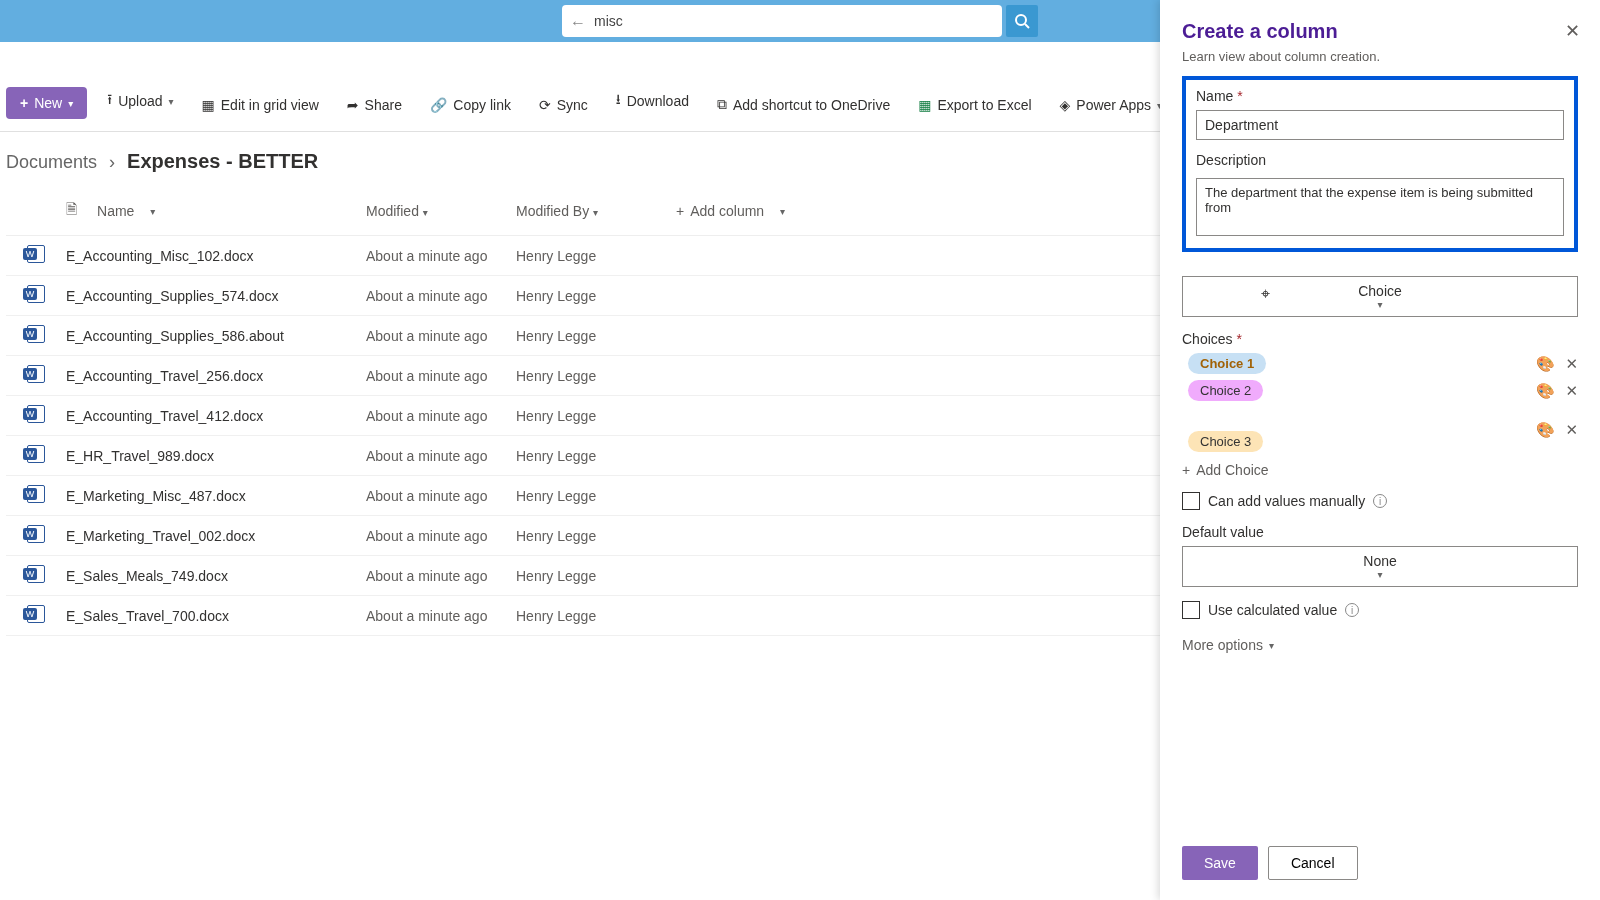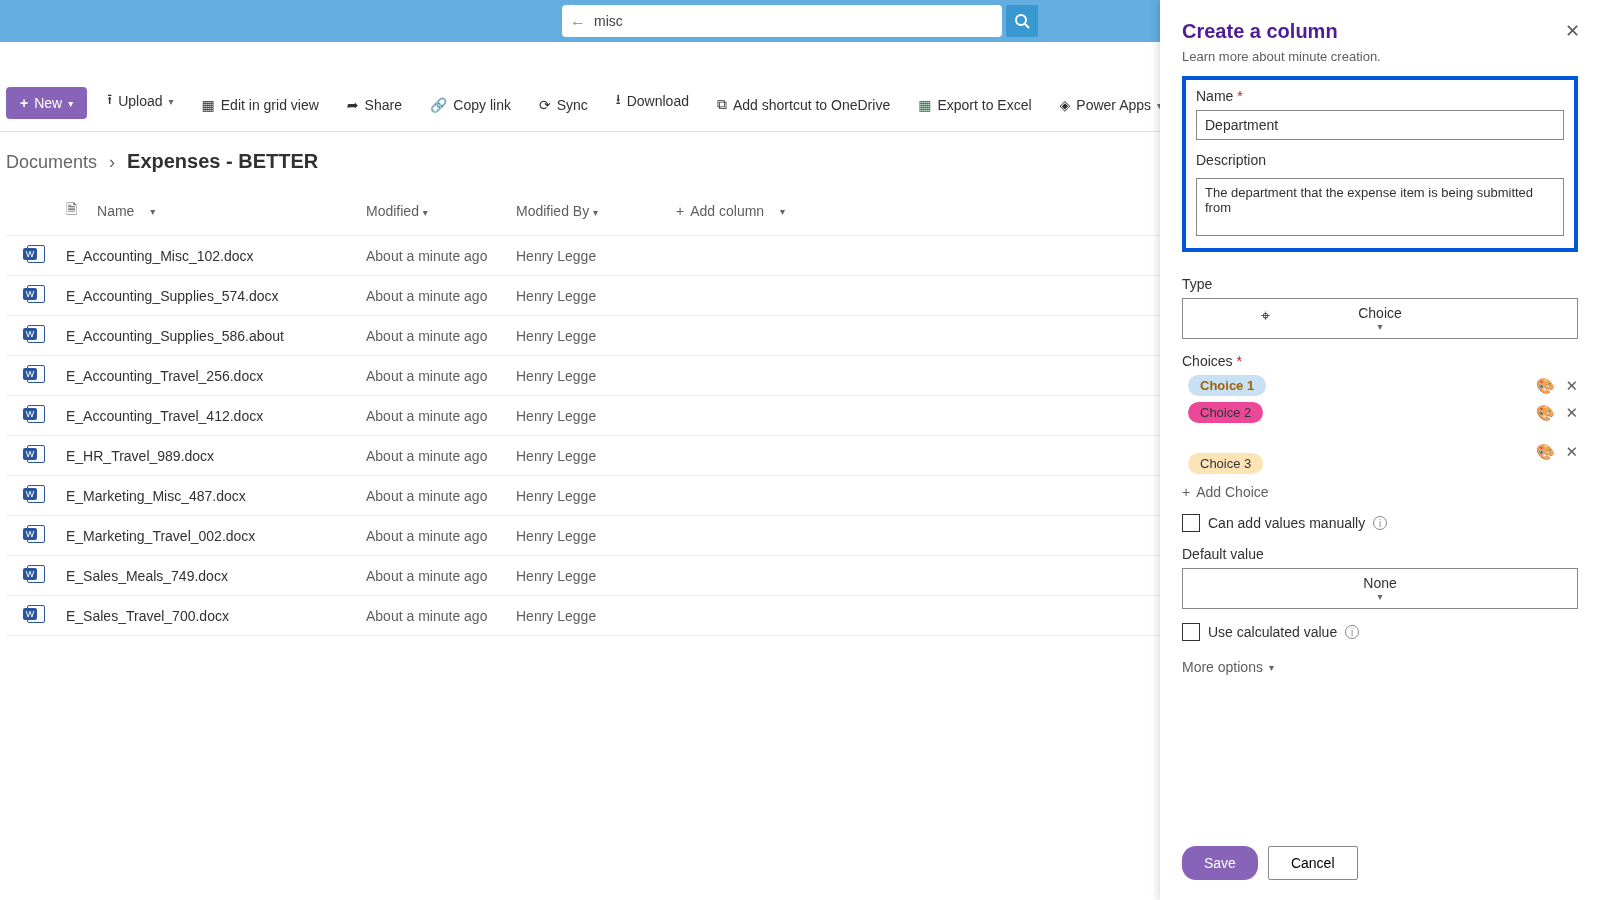--- a/index.html
+++ b/index.html
@@ -46,31 +46,31 @@
 .lbl { font-size: 14px; color: #323130; margin-bottom: 6px; display: block; }
 .req { color: #a4262c; }
 .tinput { width: 100%; border: 1px solid #8a8886; padding: 6px 8px; font-size: 14px; color: #323130; }
 .tarea { width: 100%; border: 1px solid #8a8886; padding: 6px 8px; font-size: 13px; color: #323130; height: 58px; resize: none; margin-top: 4px; }
 .select { width: 100%; border: 1px solid #8a8886; padding: 6px 8px; font-size: 14px; color: #323130; display: flex; align-items: center; justify-content: space-between; cursor: pointer; position: relative; flex-direction: column; }
 .cursor { position: absolute; left: 78px; top: 8px; font-size: 16px; pointer-events: none; }
 .section { margin-top: 14px; }
 .choice-row { display: flex; align-items: center; gap: 10px; margin: 6px 0; }
 .choice-pill { padding: 3px 12px; border-radius: 12px; font-size: 13px; margin-left: 6px; }
 .c1 { background: #c7e0f4; color: #a16207; font-weight: bold; }
-.c2 { background: #ec4899; color: #333; }
+.c2 { background: #f0abfc; color: #333; }
 .c3 { background: #fde4b6; color: #333; margin-top: 24px; }
 .choice-row .spacer { flex: 1; }
 .pal, .xrm { color: #605e5c; cursor: pointer; font-size: 15px; }
 .addchoice { color: #605e5c; font-size: 14px; display: flex; align-items: center; gap: 6px; margin-top: 10px; cursor: pointer; }
 .chk { display: flex; align-items: center; gap: 8px; font-size: 14px; color: #323130; margin-top: 14px; }
 .chk .box { width: 18px; height: 18px; border: 1px solid #323130; }
 .info { width: 14px; height: 14px; border: 1px solid #888; border-radius: 50%; display: inline-flex; align-items: center; justify-content: center; font-size: 10px; color: #888; }
 .moreopt { color: #605e5c; font-size: 14px; display: flex; align-items: center; gap: 6px; margin-top: 18px; cursor: pointer; }
 .panel-footer { margin-top: auto; display: flex; gap: 10px; padding-top: 20px; }
-.savebtn { background: #8764b8; color: #fff; border: none; padding: 8px 22px; font-size: 14px; border-radius: 14px; cursor: pointer; }
+.savebtn { background: #8764b8; color: #fff; border: none; padding: 8px 22px; font-size: 14px; border-radius: 2px; cursor: pointer; }
 .cancelbtn { background: #fff; border: 1px solid #8a8886; padding: 8px 22px; font-size: 14px; border-radius: 2px; cursor: pointer; }
 svg { display: block; }
 </style>
 </head>
 <body>
 
 <div class="topbar">
   <div class="searchbox">
     <span class="back">←</span>
     <input value="misc" style="">
@@ -208,31 +208,30 @@
     <div class="col-name fname">E_Sales_Travel_700.docx</div>
     <div class="col-mod meta">About a minute ago</div>
     <div class="col-modby meta">Henry Legge</div>
       </div>
     </div>
 </div>
 
 <div class="panel">
   <span class="close">✕</span>
   <h2>Create a column</h2>
-  <div class="learn">Learn more about minute creation.</div>
+  <div class="learn">Learn view about column creation.</div>
 
   <div class="highlight-box">
     <label class="lbl"><span>Name</span> <span class="req">*</span></label>
     <input class="tinput" value="Department" style="">
     <label class="lbl" style="margin-top:12px">Description</label>
     <textarea class="tarea" style="">The department that the expense item is being submitted from</textarea>
   </div>
 
   <div class="section">
-    <label class="lbl">Type</label>
     <div class="select">
       <span>Choice</span>
       <span class="chev">▾</span>
       <span class="cursor">⌖</span>
     </div>
   </div>
 
   <div class="section">
     <label class="lbl"><span>Choices</span> <span class="req">*</span></label>
     <div class="choice-row">

